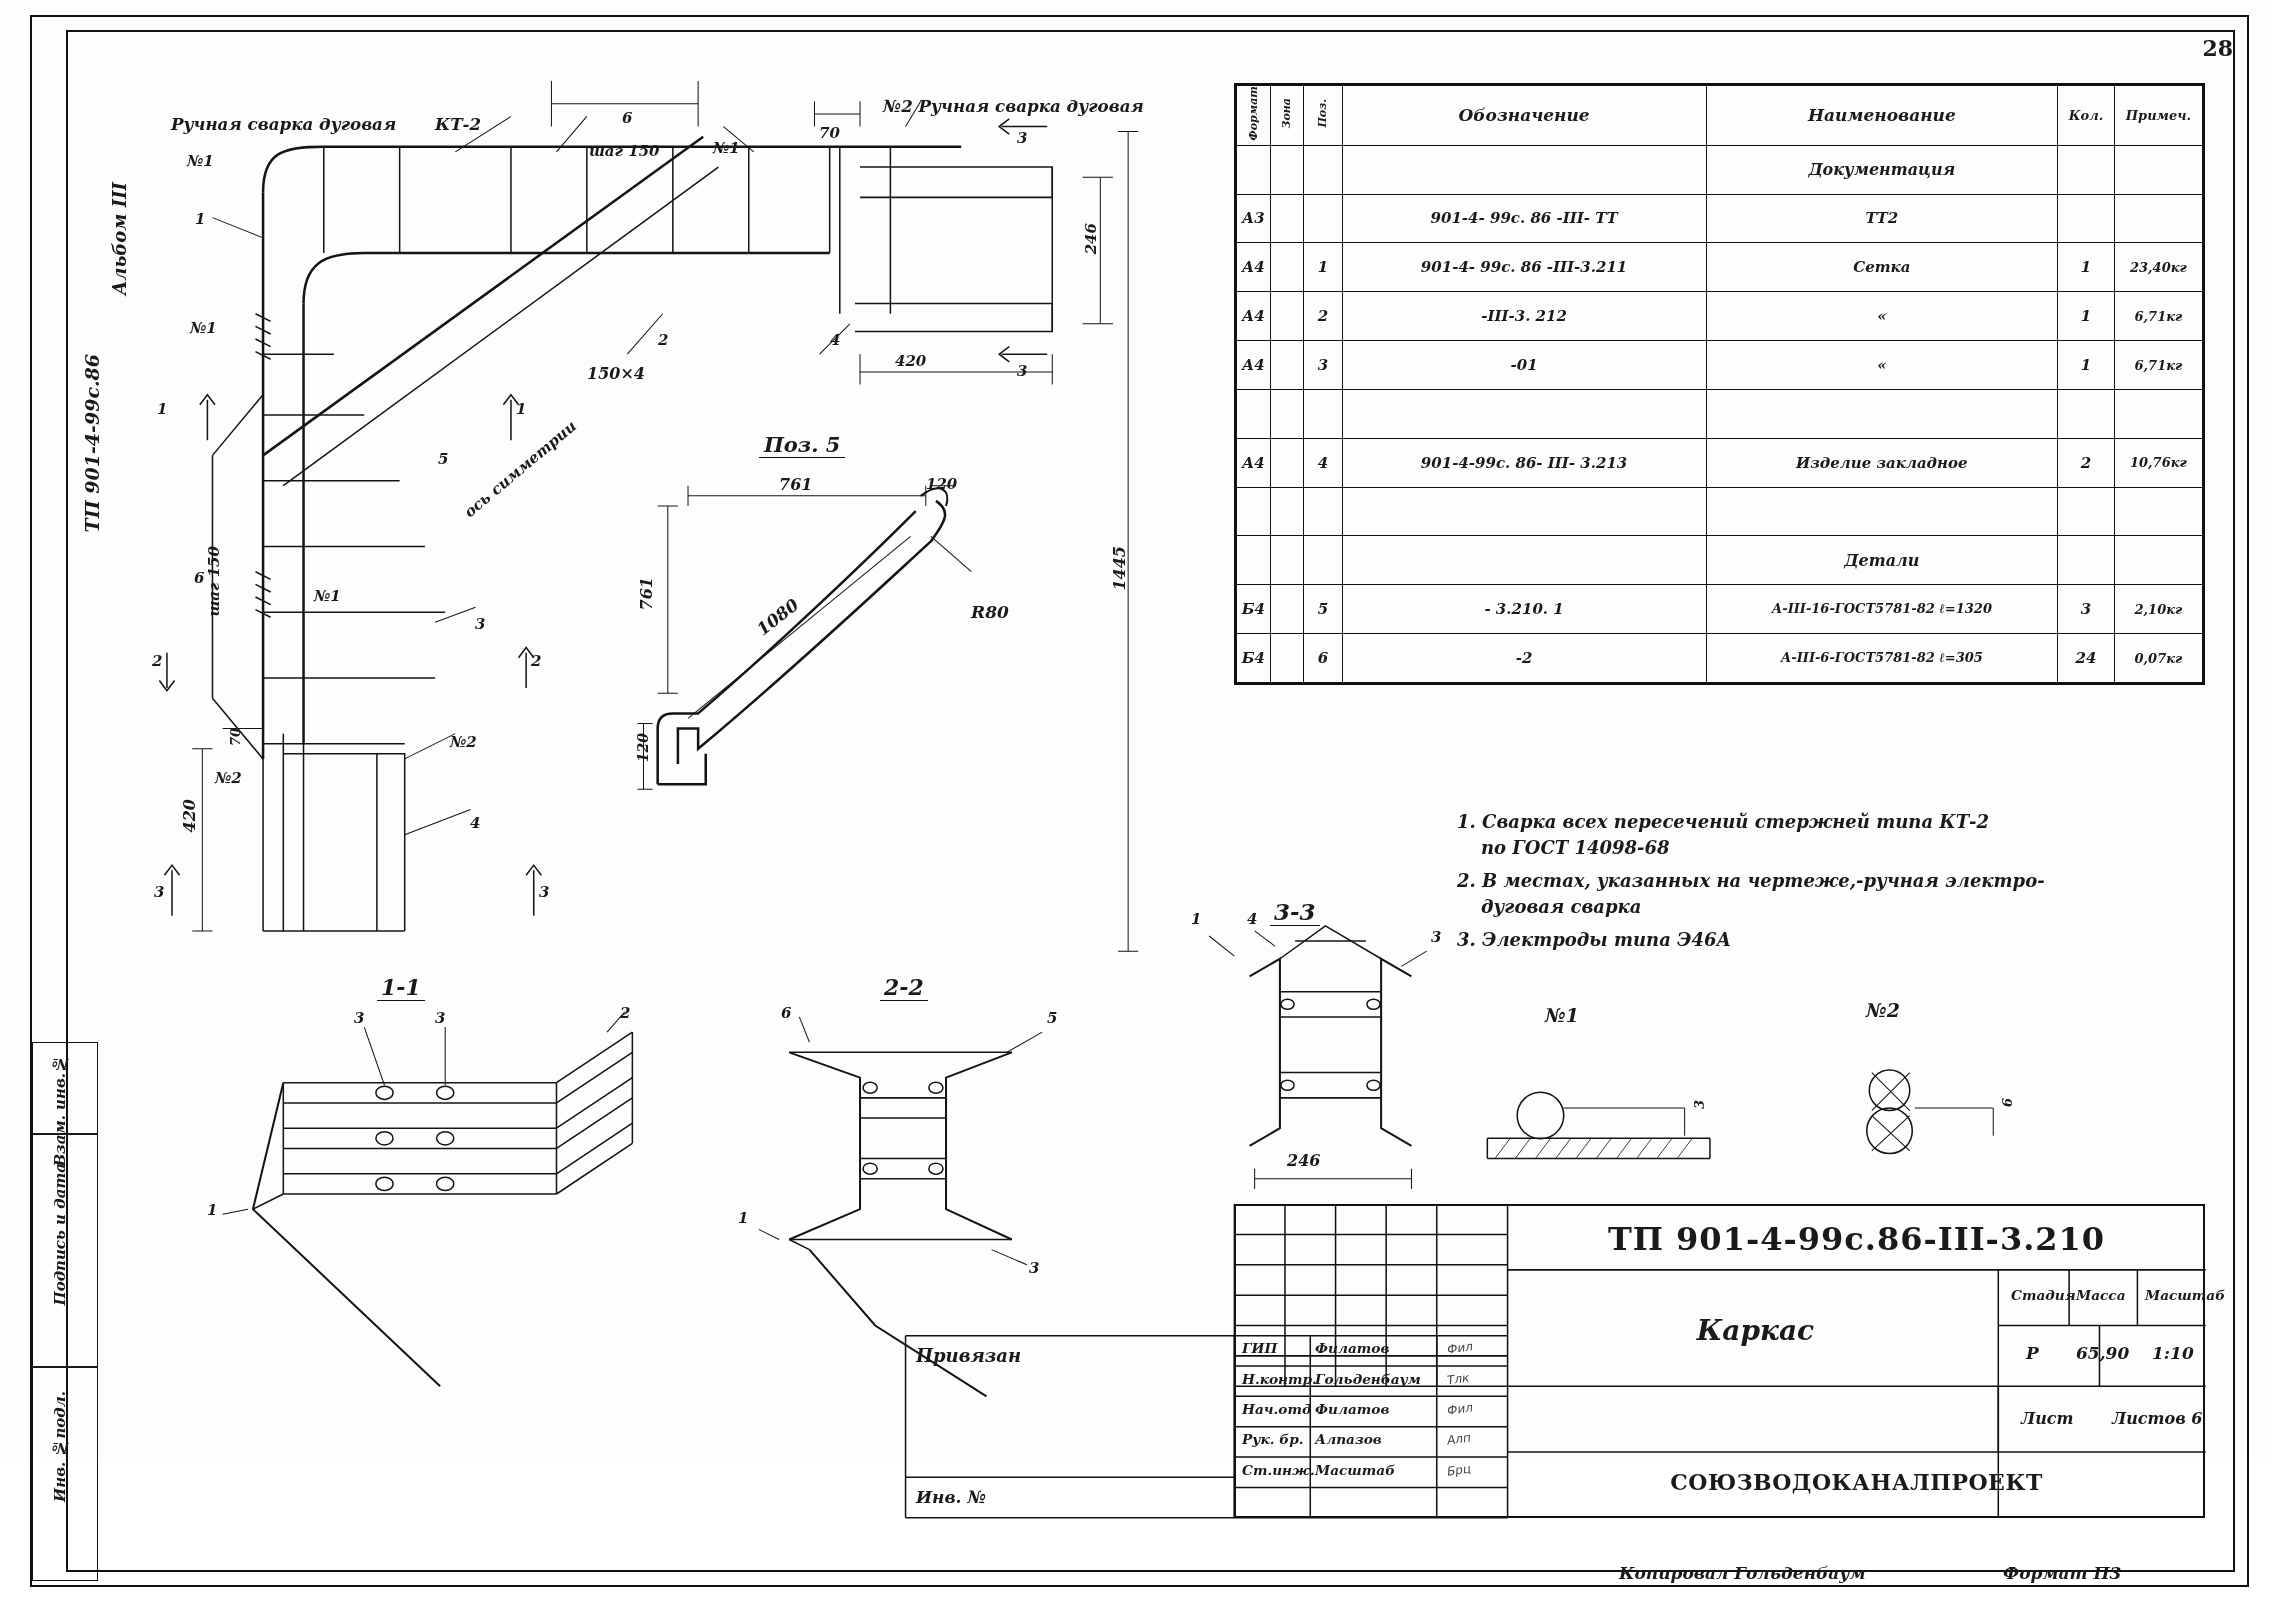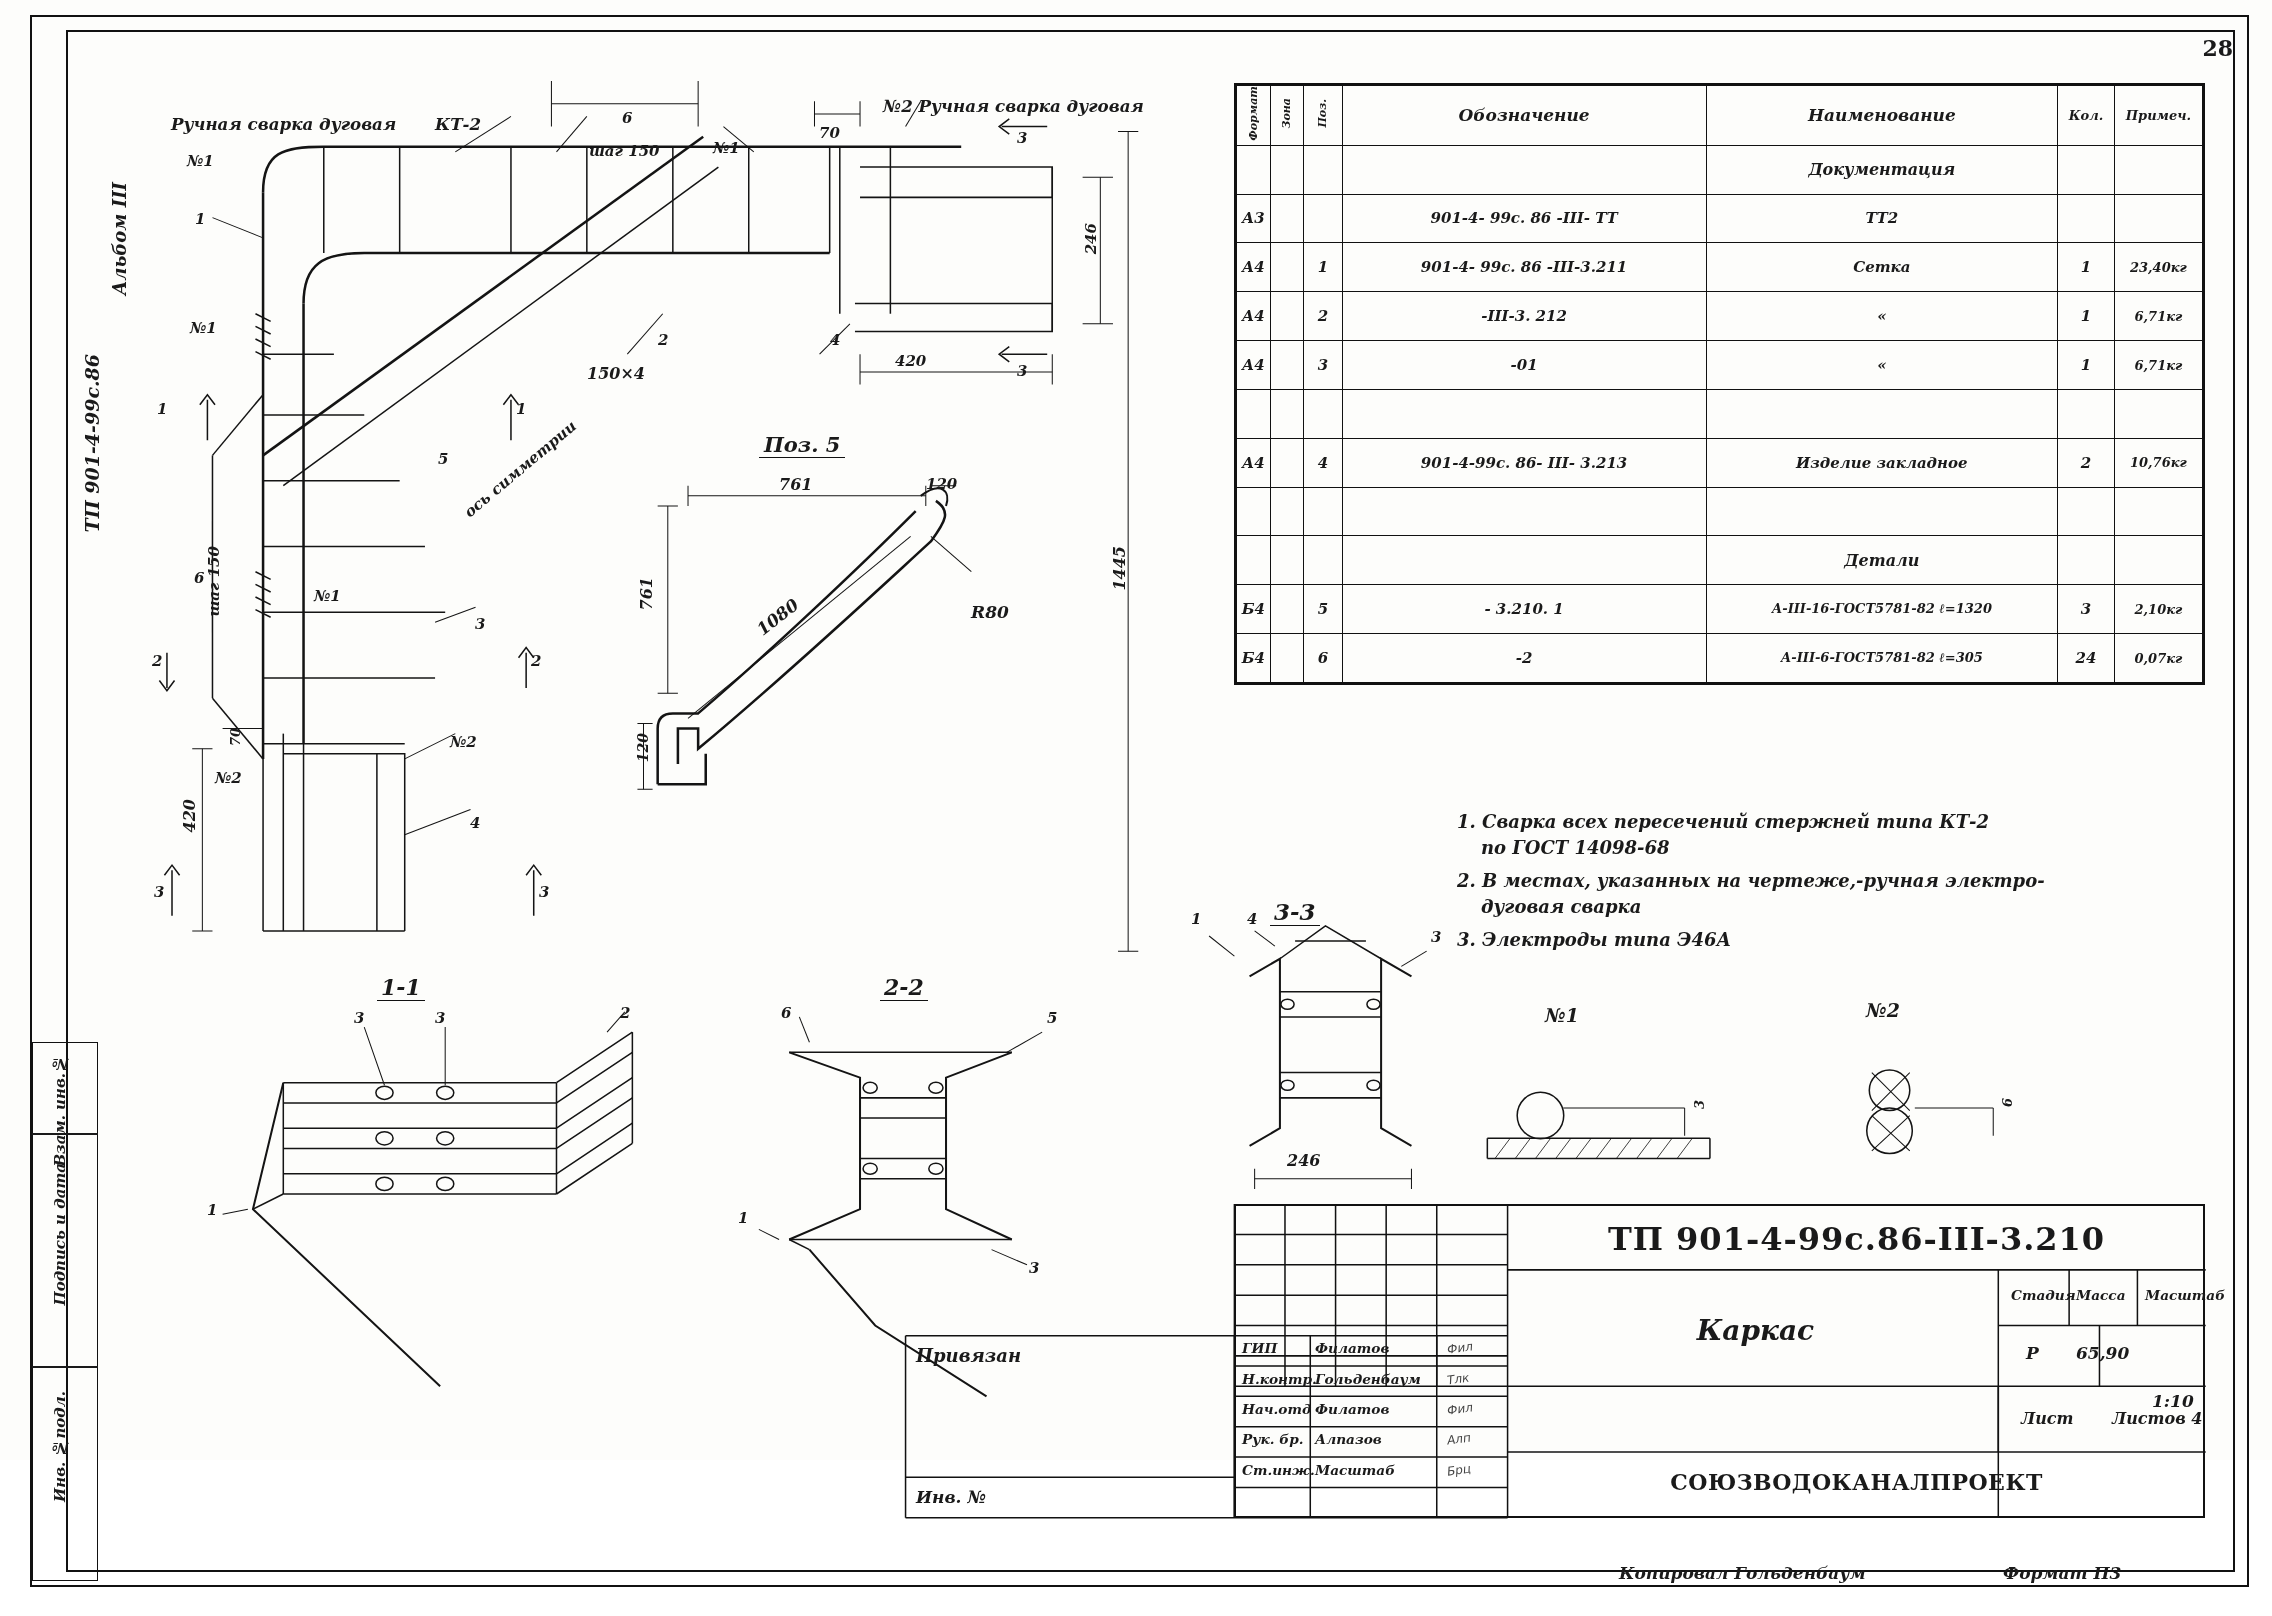--- a/index.html
+++ b/index.html
@@ -637,23 +637,23 @@
 
   <div class="tb-main-code">ТП 901-4-99с.86-III-3.210</div>
   <div class="tb-name">Каркас</div>
   <div class="tb-org">СОЮЗВОДОКАНАЛПРОЕКТ</div>
 
   <div class="cell-lbl abs" style="left:2011px; top:1287px;">Стадия</div>
   <div class="cell-lbl abs" style="left:2076px; top:1287px;">Масса</div>
   <div class="cell-lbl abs" style="left:2145px; top:1287px;">Масштаб</div>
   <div class="cell-lbl abs" style="left:2026px; top:1343px; font-size:17px;">Р</div>
   <div class="cell-lbl abs" style="left:2076px; top:1343px; font-size:17px;">65,90</div>
-  <div class="cell-lbl abs" style="left:2152px; top:1343px; font-size:17px;margin-top:48px;">1:10</div>
+  <div class="cell-lbl abs" style="left:2152px; top:1343px; font-size:17px;">1:10</div>
   <div class="cell-lbl abs" style="left:2021px; top:1409px; font-size:16px;">Лист</div>
-  <div class="cell-lbl abs" style="left:2112px; top:1409px; font-size:16px;">Листов 4</div>
+  <div class="cell-lbl abs" style="left:2112px; top:1409px; font-size:16px;">Листов 6</div>
 
   <div class="cell-lbl abs" style="left:916px; top:1345px; font-size:18px;">Привязан</div>
   <div class="cell-lbl abs" style="left:916px; top:1487px; font-size:17px;">Инв. №</div>
 
   <div id="roles-layer">
       <div class="cell-lbl abs" style="left: 1242px; top: 1340px;">ГИП</div>
       <div class="cell-lbl abs" style="left: 1315px; top: 1340px;">Филатов</div>
       <div class="sig abs" style="left: 1447px; top: 1341px;">Фил</div>
       <div class="cell-lbl abs" style="left: 1242px; top: 1371px;">Н.контр.</div>
       <div class="cell-lbl abs" style="left: 1315px; top: 1371px;">Гольденбаум</div>

